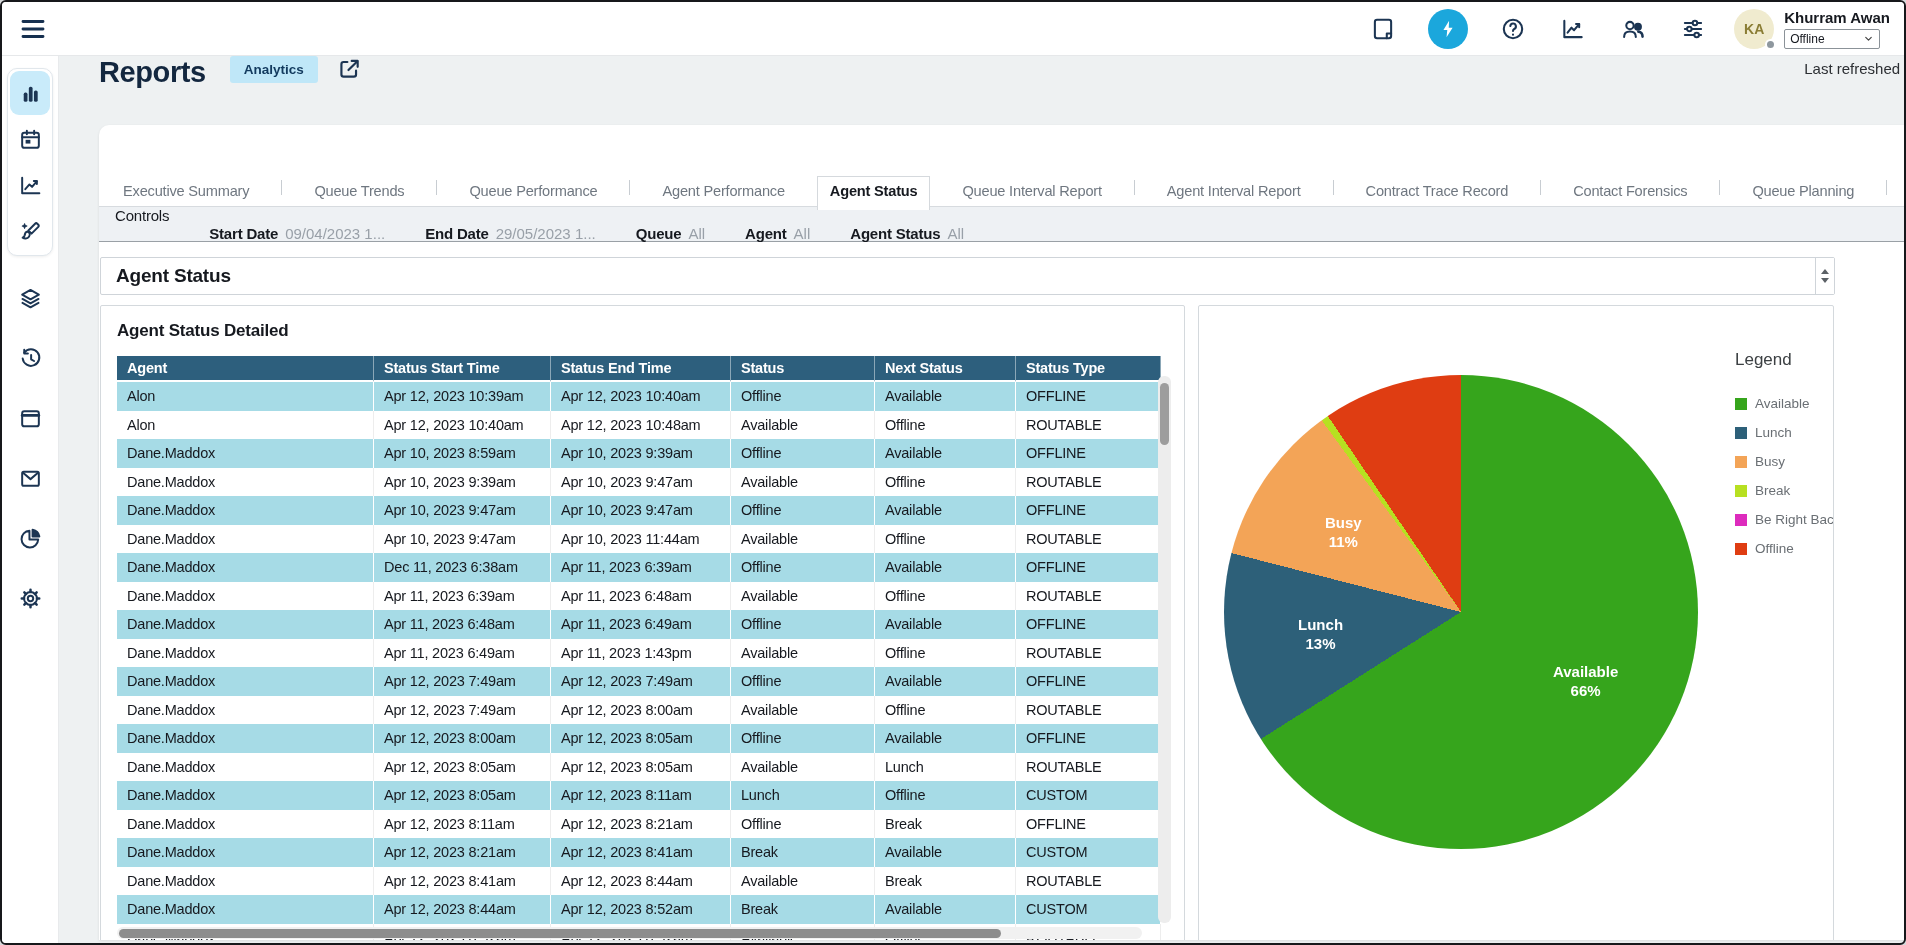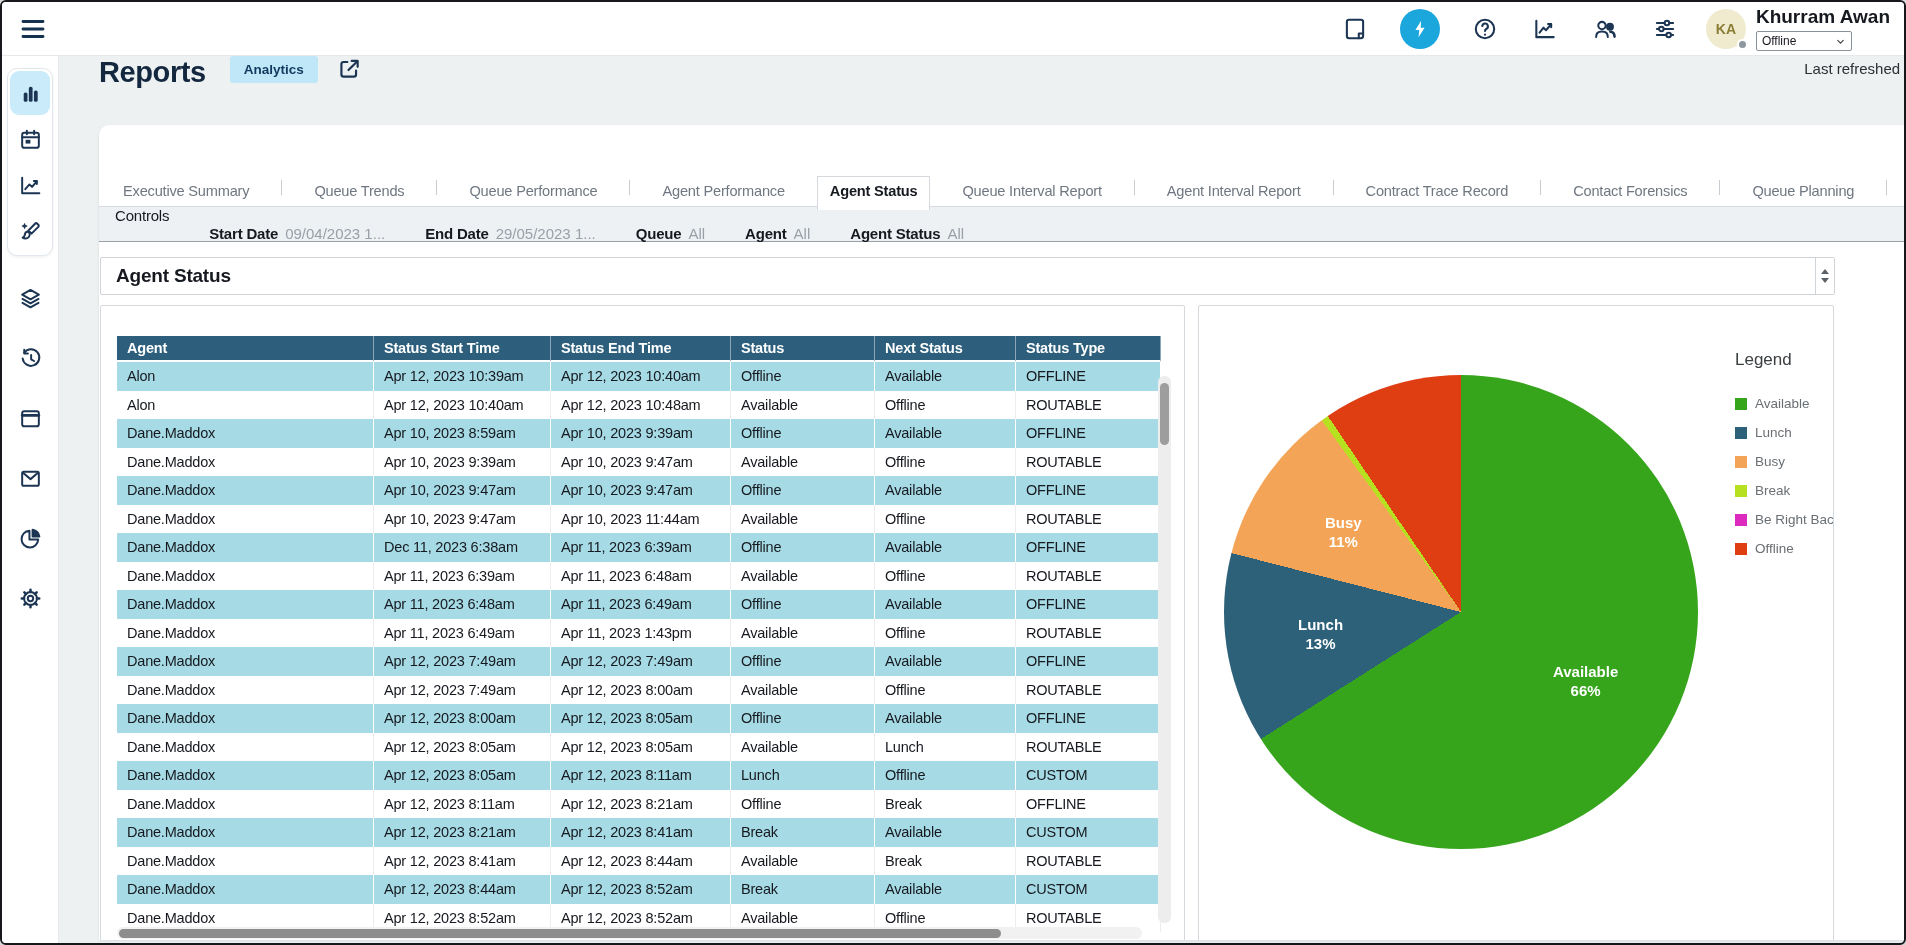--- a/index.html
+++ b/index.html
@@ -18,21 +18,21 @@
               color:#1c3553; background:none; border:none; cursor:pointer; }
   .top-icon svg { width:26px; height:26px; }
   .top-icon.bolt { width:40px; height:40px; background:#1ba7dc; border-radius:50%; }
   .top-icon.bolt svg { width:22px; height:22px; }
   .avatar { position:relative; width:40px; height:40px; border-radius:50%; background:#f0ebcf;
             display:flex; align-items:center; justify-content:center; font-weight:bold;
             font-size:14px; color:#8a7d35; cursor:pointer; }
   .status-dot { position:absolute; right:-2px; bottom:-1px; width:11px; height:11px;
                 border-radius:50%; background:#8e979e; border:2px solid #fff; }
   .user-meta { margin-left:10px; }
-  .user-name { font-size:19px; font-weight:bold; color:#16191f; margin-bottom:3px; }
+  .user-name { font-size:15px; font-weight:bold; color:#16191f; margin-bottom:3px; }
   .status-select { width:96px; height:20px; border:1px solid #8b9298; border-radius:2px;
                    background:#fff; font-size:12px; color:#16191f; display:flex;
                    align-items:center; justify-content:space-between; padding:0 5px; cursor:pointer; }
   .status-select svg { width:11px; height:11px; color:#444; }
 
   
   .body-row { display:flex; height:889px; }
   .sidebar { width:57px; background:#fff; border-right:1px solid #e8eaec; flex:none; }
   .side-card { width:46px; margin:12px auto 0; border:1px solid #e1e7ec; border-radius:10px;
                box-shadow:0 1px 3px rgba(0,0,0,.07); padding:2px; display:flex;
@@ -364,20 +364,21 @@
           <h2>Agent Status</h2>
           <button class="spinner">
               <i class="car-up"></i>
               <i class="car-dn"></i>
             </button>
         </div>
 
         <div class="panels">
 
           <section class="panel table-panel">
+            <div class="panel-title">Agent Status Detailed</div>
             <table class="grid">
               <colgroup>
                   <col style="width:257px">
                   <col style="width:177px">
                   <col style="width:180px">
                   <col style="width:144px">
                   <col style="width:141px">
                   <col style="width:145px">
                 </colgroup>
               <thead>

